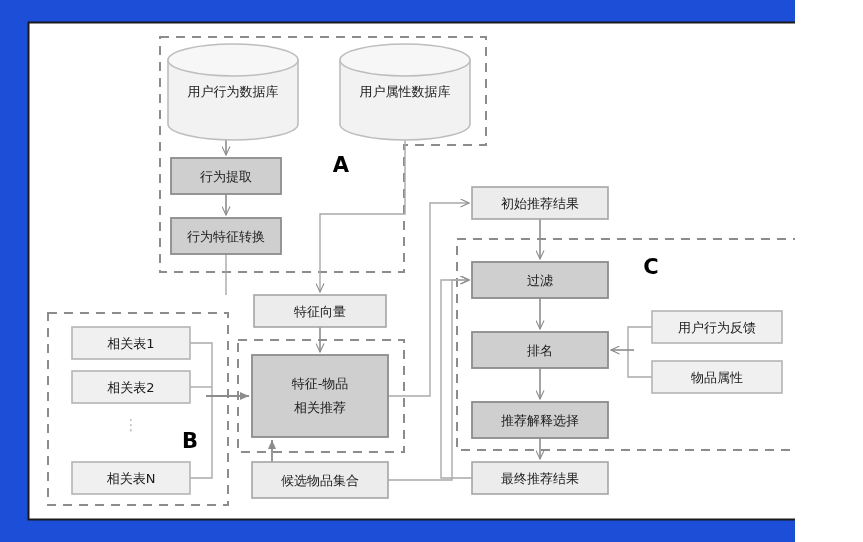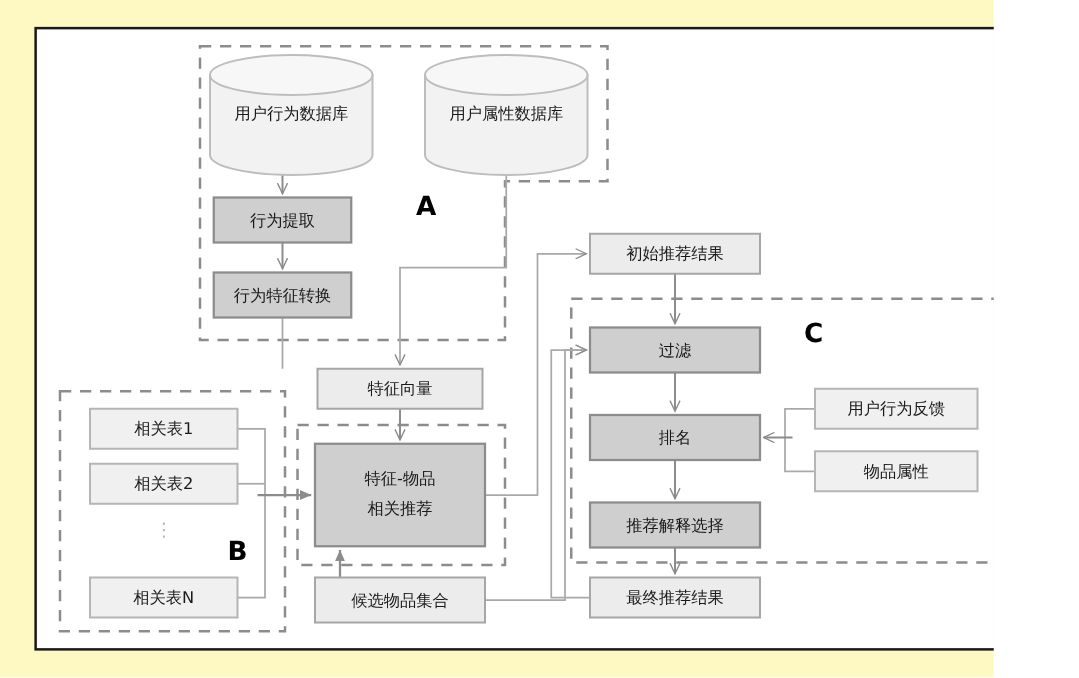--- a/index.html
+++ b/index.html
@@ -1,17 +1,17 @@
 <!DOCTYPE html>
 <html><head>
 <meta charset="utf-8">
 <style>
   html,body{margin:0;padding:0;background:#ffffff;}
   body{font-family:"DejaVu Sans","Liberation Sans",sans-serif;}
-  #stage{position:relative;width:795px;height:542px;background:#fef9c3;overflow:hidden;}
+  #stage{position:relative;width:795px;height:542px;background:#1d4ed8;overflow:hidden;}
   #diagram{position:absolute;left:0;top:0;width:863px;height:542px;}
   .nodeLabel{font-family:"DejaVu Sans","Liberation Sans",sans-serif;font-size:13px;fill:#1a1a1a;dominant-baseline:middle;text-anchor:middle;}
   .groupLabel{font-family:"DejaVu Sans","Liberation Sans",sans-serif;font-size:21px;font-weight:bold;fill:#000000;dominant-baseline:middle;text-anchor:middle;}
   .dotsLabel{font-family:"DejaVu Sans","Liberation Sans",sans-serif;font-size:15px;fill:#b8b8b8;dominant-baseline:middle;text-anchor:middle;}
 </style>
 </head>
 <body>
 
 <div id="stage">
   <svg id="diagram" viewBox="0 0 863 542" xmlns="http://www.w3.org/2000/svg">

